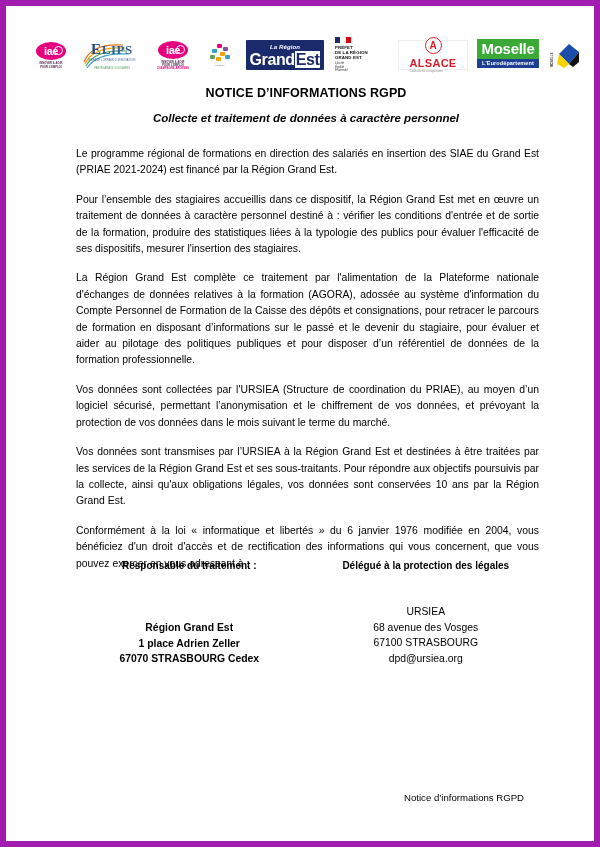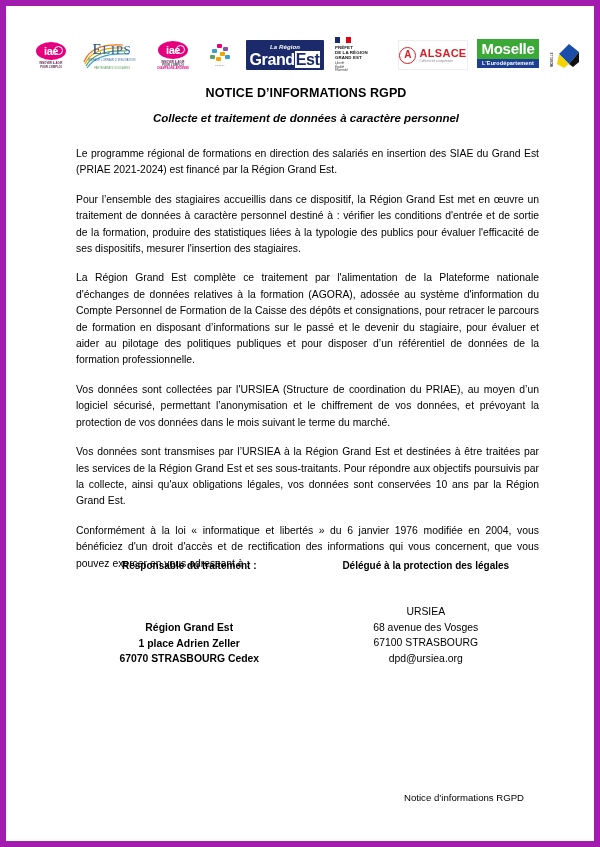--- a/index.html
+++ b/index.html
@@ -92,21 +92,21 @@
   .elips-arc {
     position: absolute;
     left: 0;
     top: 2px;
     width: 62px;
     height: 30px;
   }
   .elips-word {
     position: relative;
     font-size: 13px;
-    font-weight: normal;
+    font-weight: bold;
     color: #2e5f9e;
     letter-spacing: 0.6px;
     font-family: "Liberation Serif", serif;
   }
   .elips-word .cap { color: #1b4a86; font-size: 15px; }
   .elips-sub {
     position: relative;
     font-size: 2.6px;
     color: #2e5f9e;
     letter-spacing: 0.2px;
@@ -204,21 +204,21 @@
     color: #333333;
     font-style: italic;
     text-align: left;
     margin-top: 2px;
   }
 
   
   .logo-alsace {
     width: 70px;
     height: 30px;
-    flex-direction: row;
+    flex-direction: column;
     gap: 3px;
     border: 1px solid #eeeeee;
     background: #ffffff;
     padding: 1px 3px;
   }
   .alsace-mark {
     width: 17px;
     height: 17px;
     border-radius: 50%;
     border: 1.8px solid #d81e27;

